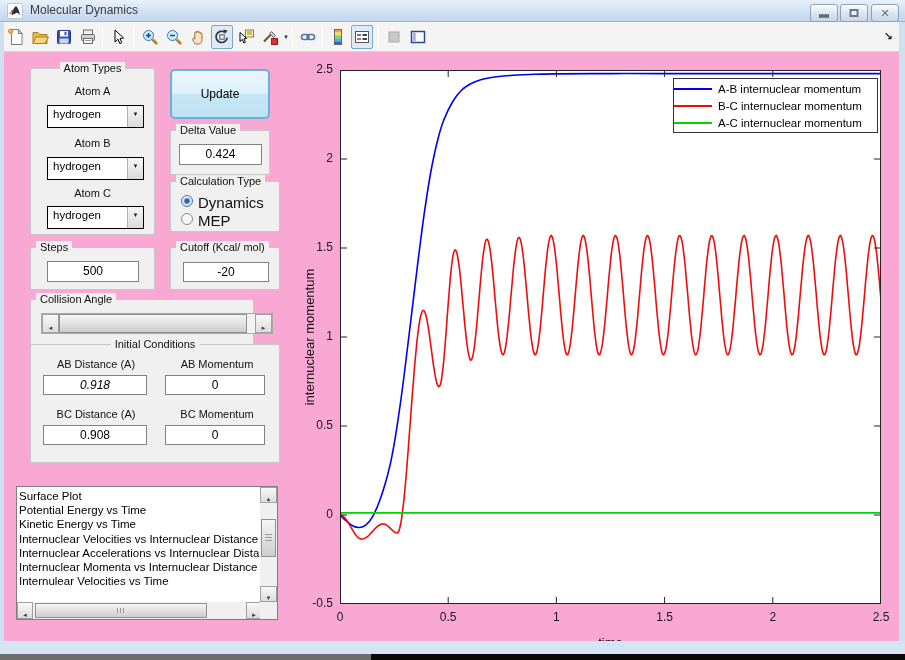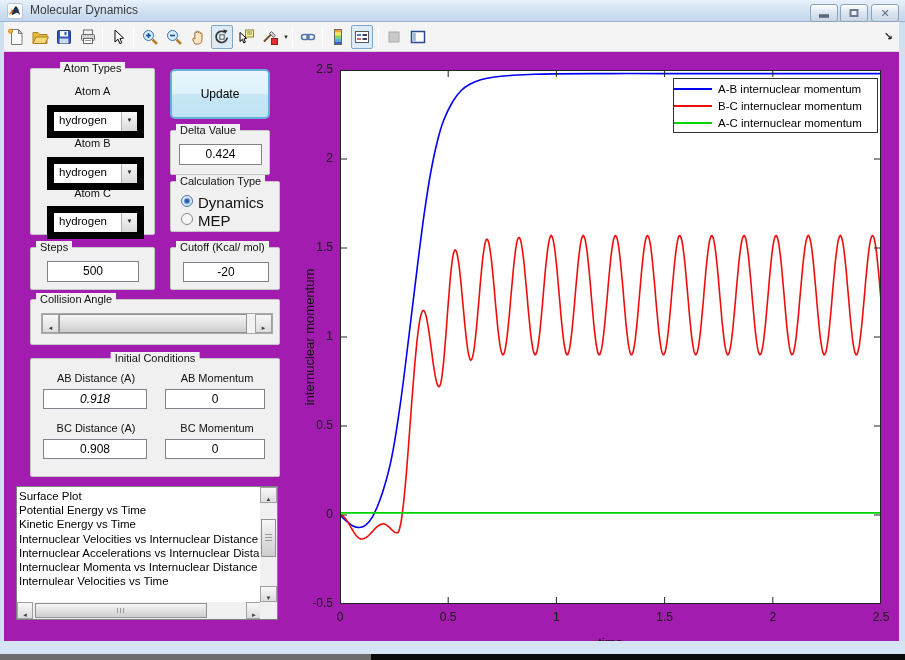--- a/index.html
+++ b/index.html
@@ -1,17 +1,17 @@
 <!DOCTYPE html>
 <html><head>
 <meta charset="utf-8">
 <style>
   html,body{margin:0;padding:0;background:#dfe8f2;}
   *{box-sizing:border-box;}
-  #window{position:relative;width:905px;height:660px;background:#a21caf;overflow:hidden;
+  #window{position:relative;width:905px;height:660px;background:#f9a8d4;overflow:hidden;
     font-family:"Liberation Sans","DejaVu Sans",sans-serif;color:#111;}
   
   .titlebar{position:absolute;left:0;top:0;width:905px;height:22px;
     background:linear-gradient(#e8f1fb,#cfdff1 60%,#c3d6ec);border-bottom:1px solid #9db4cc;}
   .tb-icon{position:absolute;left:7px;top:3px;width:16px;height:16px;}
   .tb-title{position:absolute;left:30px;top:3px;font-size:12px;color:#3c3c3c;}
   .winbtn{position:absolute;top:4px;height:18px;border:1px solid #8fa1b7;border-radius:3px;
     background:linear-gradient(#fdfefe,#dde7f2 45%,#c8d6e6);}
   .winbtn .glyph{position:absolute;left:50%;top:50%;transform:translate(-50%,-50%);}
   .g-min{width:10px;height:3px;background:#68788c;border:1px solid #4e5d70;margin-top:3px;}
@@ -31,21 +31,21 @@
   .bbar-l{position:absolute;left:0;top:654px;width:371px;height:6px;background:#6d6d6d;}
   .bbar-r{position:absolute;left:371px;top:654px;width:534px;height:6px;background:#0a0a0a;}
   
   .gpanel{position:absolute;border:1px solid #c6c6c6;border-radius:2px;background:#f0f0f0;}
   .ptitle{position:absolute;top:-7px;background:#f0f0f0;padding:0 4px;font-size:11px;color:#111;white-space:nowrap;}
   .tcenter{left:50%;transform:translateX(-50%);}
   .tleft{left:5px;}
   .glabel{position:absolute;font-size:11px;color:#111;text-align:center;}
   .gfield{position:absolute;background:#fff;border:1px solid #7f8389;text-align:center;
     font-size:12px;line-height:18px;color:#000;}
-  .combo{position:absolute;background:#fff;border:7px solid #000000;height:33px;}
+  .combo{position:absolute;background:#fff;border:1px solid #000000;height:23px;}
   .cval{position:absolute;left:5px;top:2px;font-size:11.5px;color:#000;}
   .cbtn{position:absolute;right:0;top:0;bottom:0;width:16px;background:linear-gradient(#f7f7f7,#dadada);
     border-left:1px solid #b0b0b0;font-size:6px;color:#222;text-align:center;line-height:17px;}
   .updatebtn{position:absolute;left:170px;top:69px;width:100px;height:50px;border:2px solid #67b0da;
     border-radius:5px;background:linear-gradient(#e9f6fc 0%,#ddf1fa 49%,#c6e6f5 50%,#bfe2f3 100%);
     font-size:12px;color:#000;text-align:center;line-height:46px;}
   .radio-row{position:absolute;left:10px;height:14px;font-size:15px;}
   .rdot{position:absolute;left:0;top:1px;width:12px;height:12px;border-radius:50%;
     border:1px solid #8a8a8a;background:#f6f6f6;}
   .radio-row.sel .rdot{border-color:#4a74a8;background:radial-gradient(circle at 40% 35%,#eef6ff,#cfe3f5);}
@@ -268,30 +268,30 @@
   <div class="gpanel" style="left:30px;top:247px;width:125px;height:43px;">
     <span class="ptitle tleft">Steps</span>
     <div class="gfield" style="left:16px;top:13px;width:92px;height:21px;">500</div>
   </div>
 
   <div class="gpanel" style="left:170px;top:247px;width:110px;height:43px;">
     <span class="ptitle tleft">Cutoff (Kcal/ mol)</span>
     <div class="gfield" style="left:12px;top:14px;width:86px;height:20px;">-20</div>
   </div>
 
-  <div class="gpanel" style="left:30px;top:299px;width:250px;height:46px;">
+  <div class="gpanel" style="left:30px;top:299px;width:224px;height:46px;">
     <span class="ptitle tleft">Collision Angle</span>
     <div class="slider" style="left:10px;top:13px;width:232px;height:21px;">
       <div class="sb-btn" style="left:0;top:0;width:17px;height:19px;line-height:19px;"><span class="arr">◄</span></div>
       <div class="sb-btn" style="right:0;top:0;width:17px;height:19px;line-height:19px;"><span class="arr">►</span></div>
       <div class="sb-thumb" style="left:17px;top:0;width:188px;height:19px;"></div>
     </div>
   </div>
 
-  <div class="gpanel" style="left:30px;top:358px;width:250px;height:119px;">
+  <div class="gpanel" style="left:30px;top:344px;width:250px;height:119px;">
     <span class="ptitle tcenter">Initial Conditions</span>
     <div class="glabel" style="left:6px;top:13px;width:118px;">AB Distance (A)</div>
     <div class="glabel" style="left:130px;top:13px;width:112px;">AB Momentum</div>
     <div class="gfield" style="left:12px;top:30px;width:104px;height:20px;font-style:italic;">0.918</div>
     <div class="gfield" style="left:134px;top:30px;width:100px;height:20px;">0</div>
     <div class="glabel" style="left:6px;top:63px;width:118px;">BC Distance (A)</div>
     <div class="glabel" style="left:130px;top:63px;width:112px;">BC Momentum</div>
     <div class="gfield" style="left:12px;top:80px;width:104px;height:20px;">0.908</div>
     <div class="gfield" style="left:134px;top:80px;width:100px;height:20px;">0</div>
   </div>

